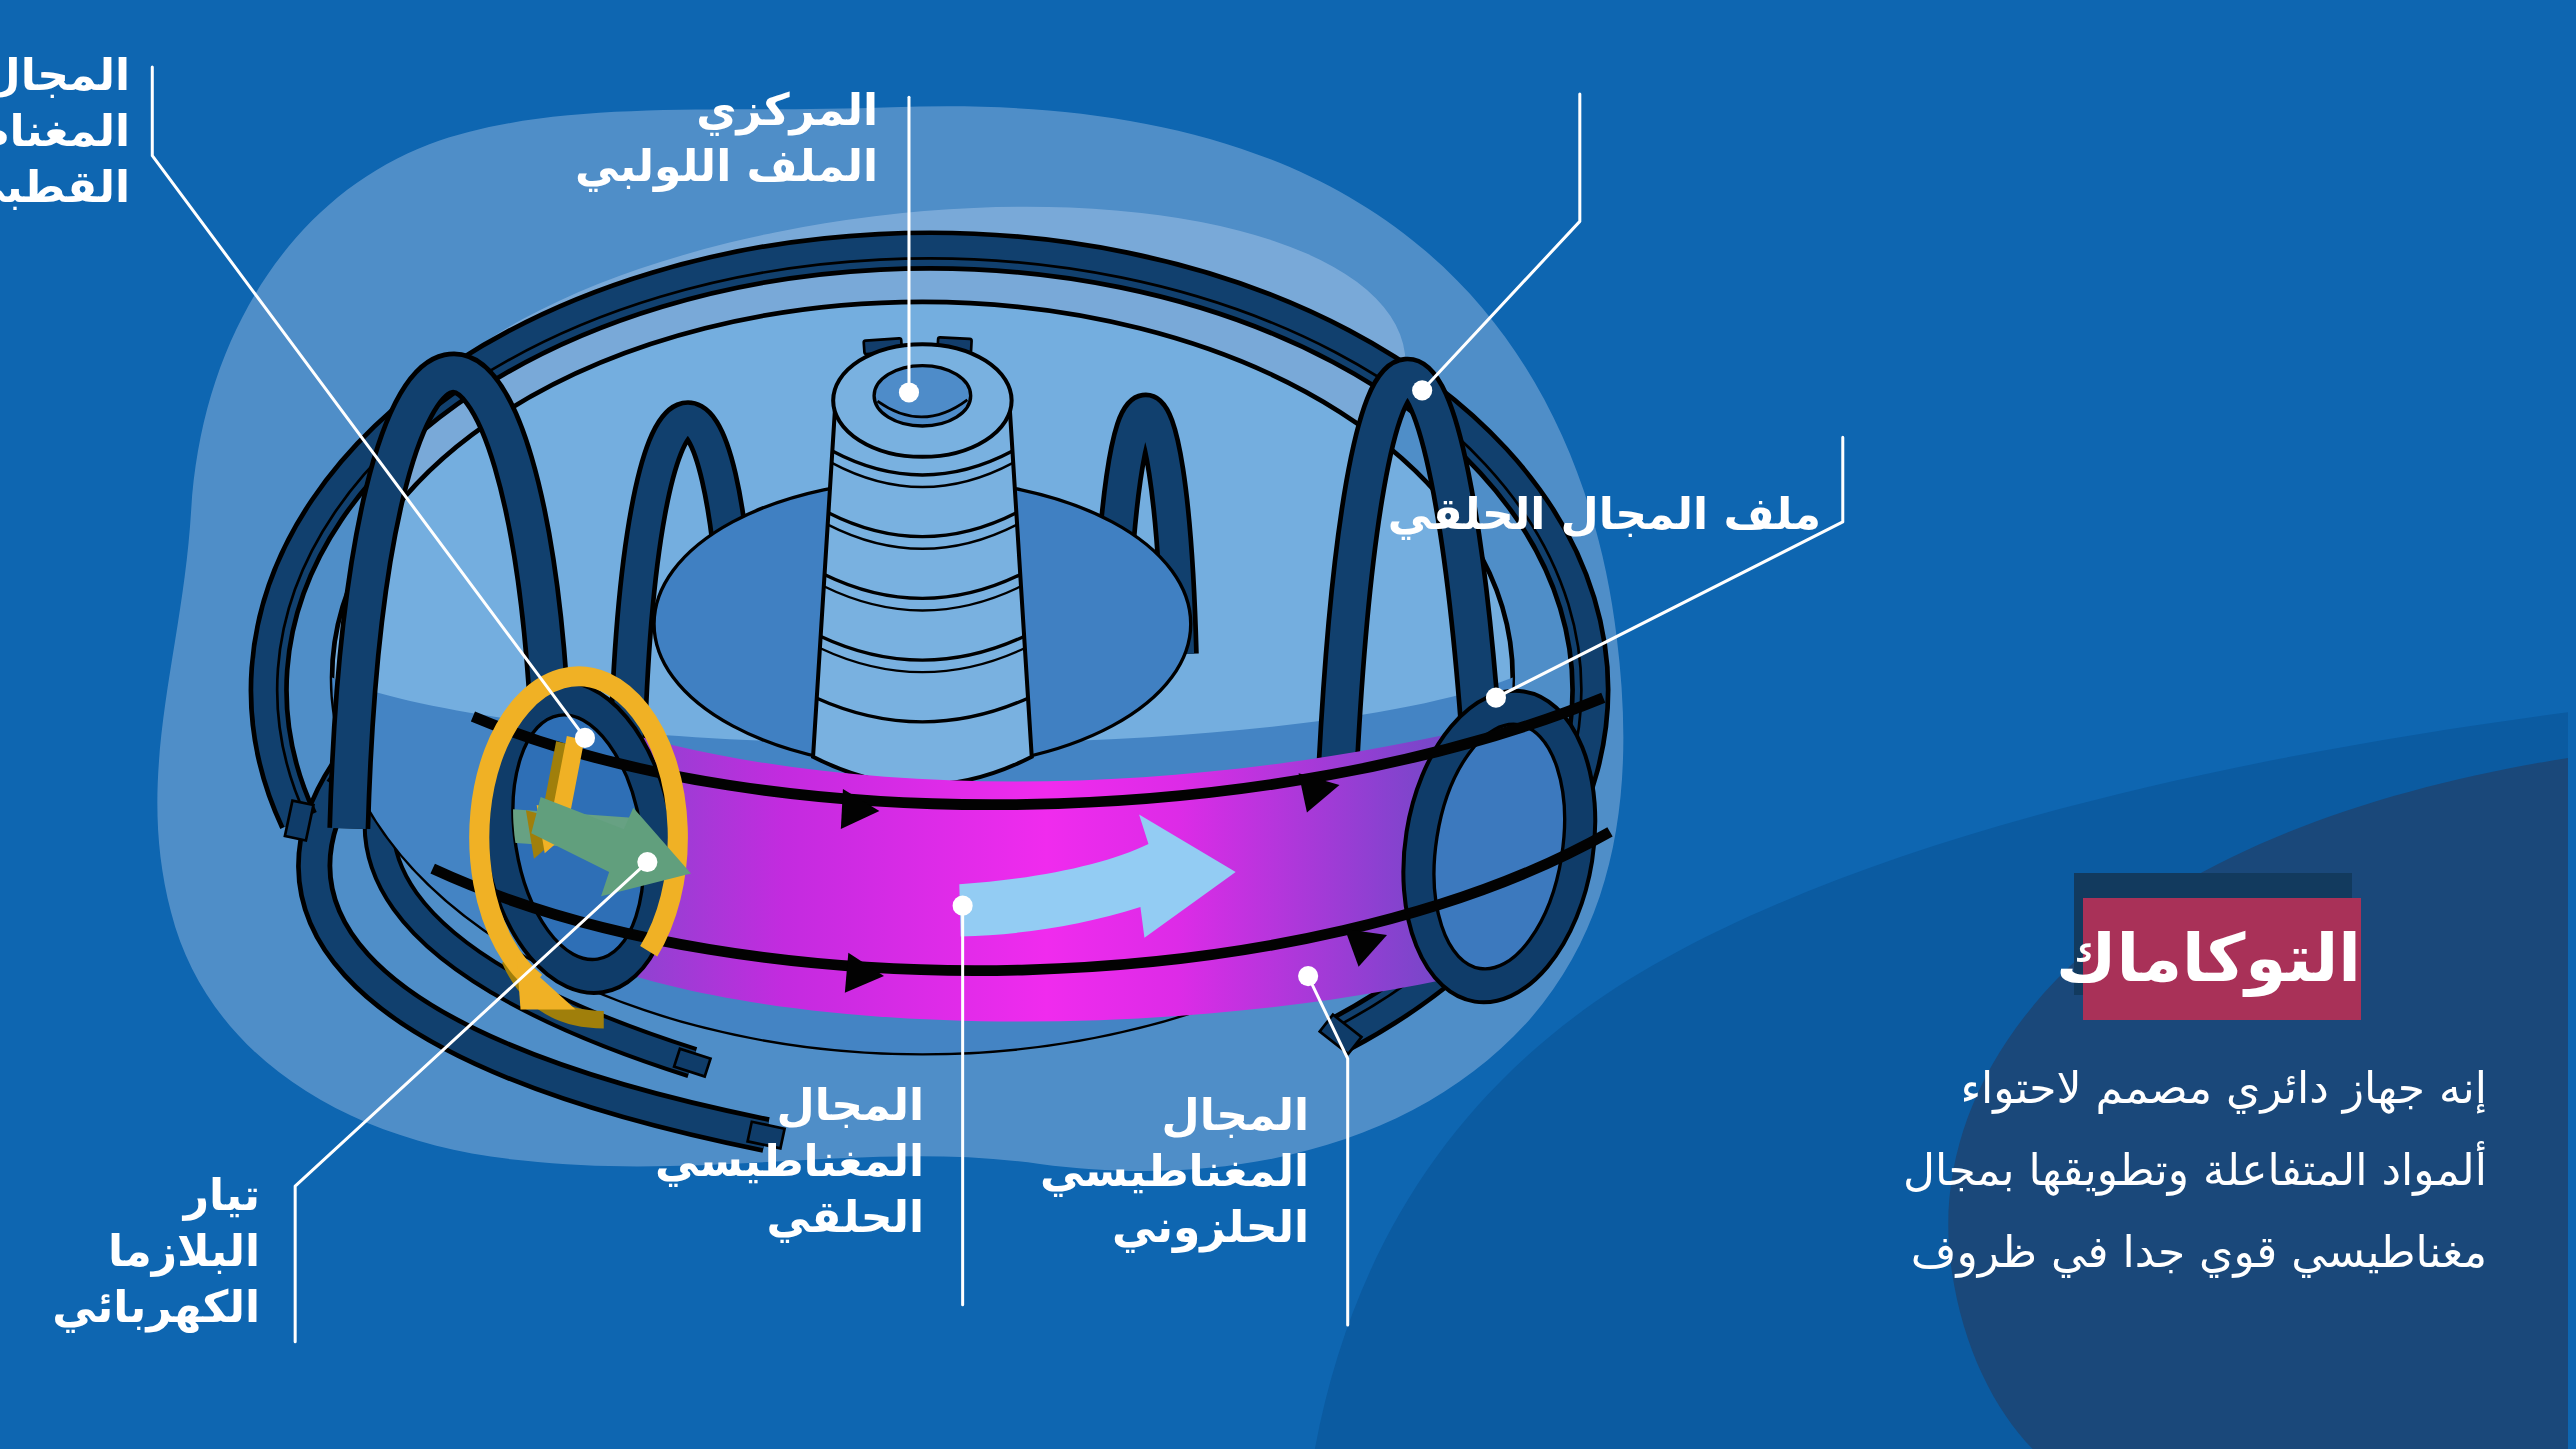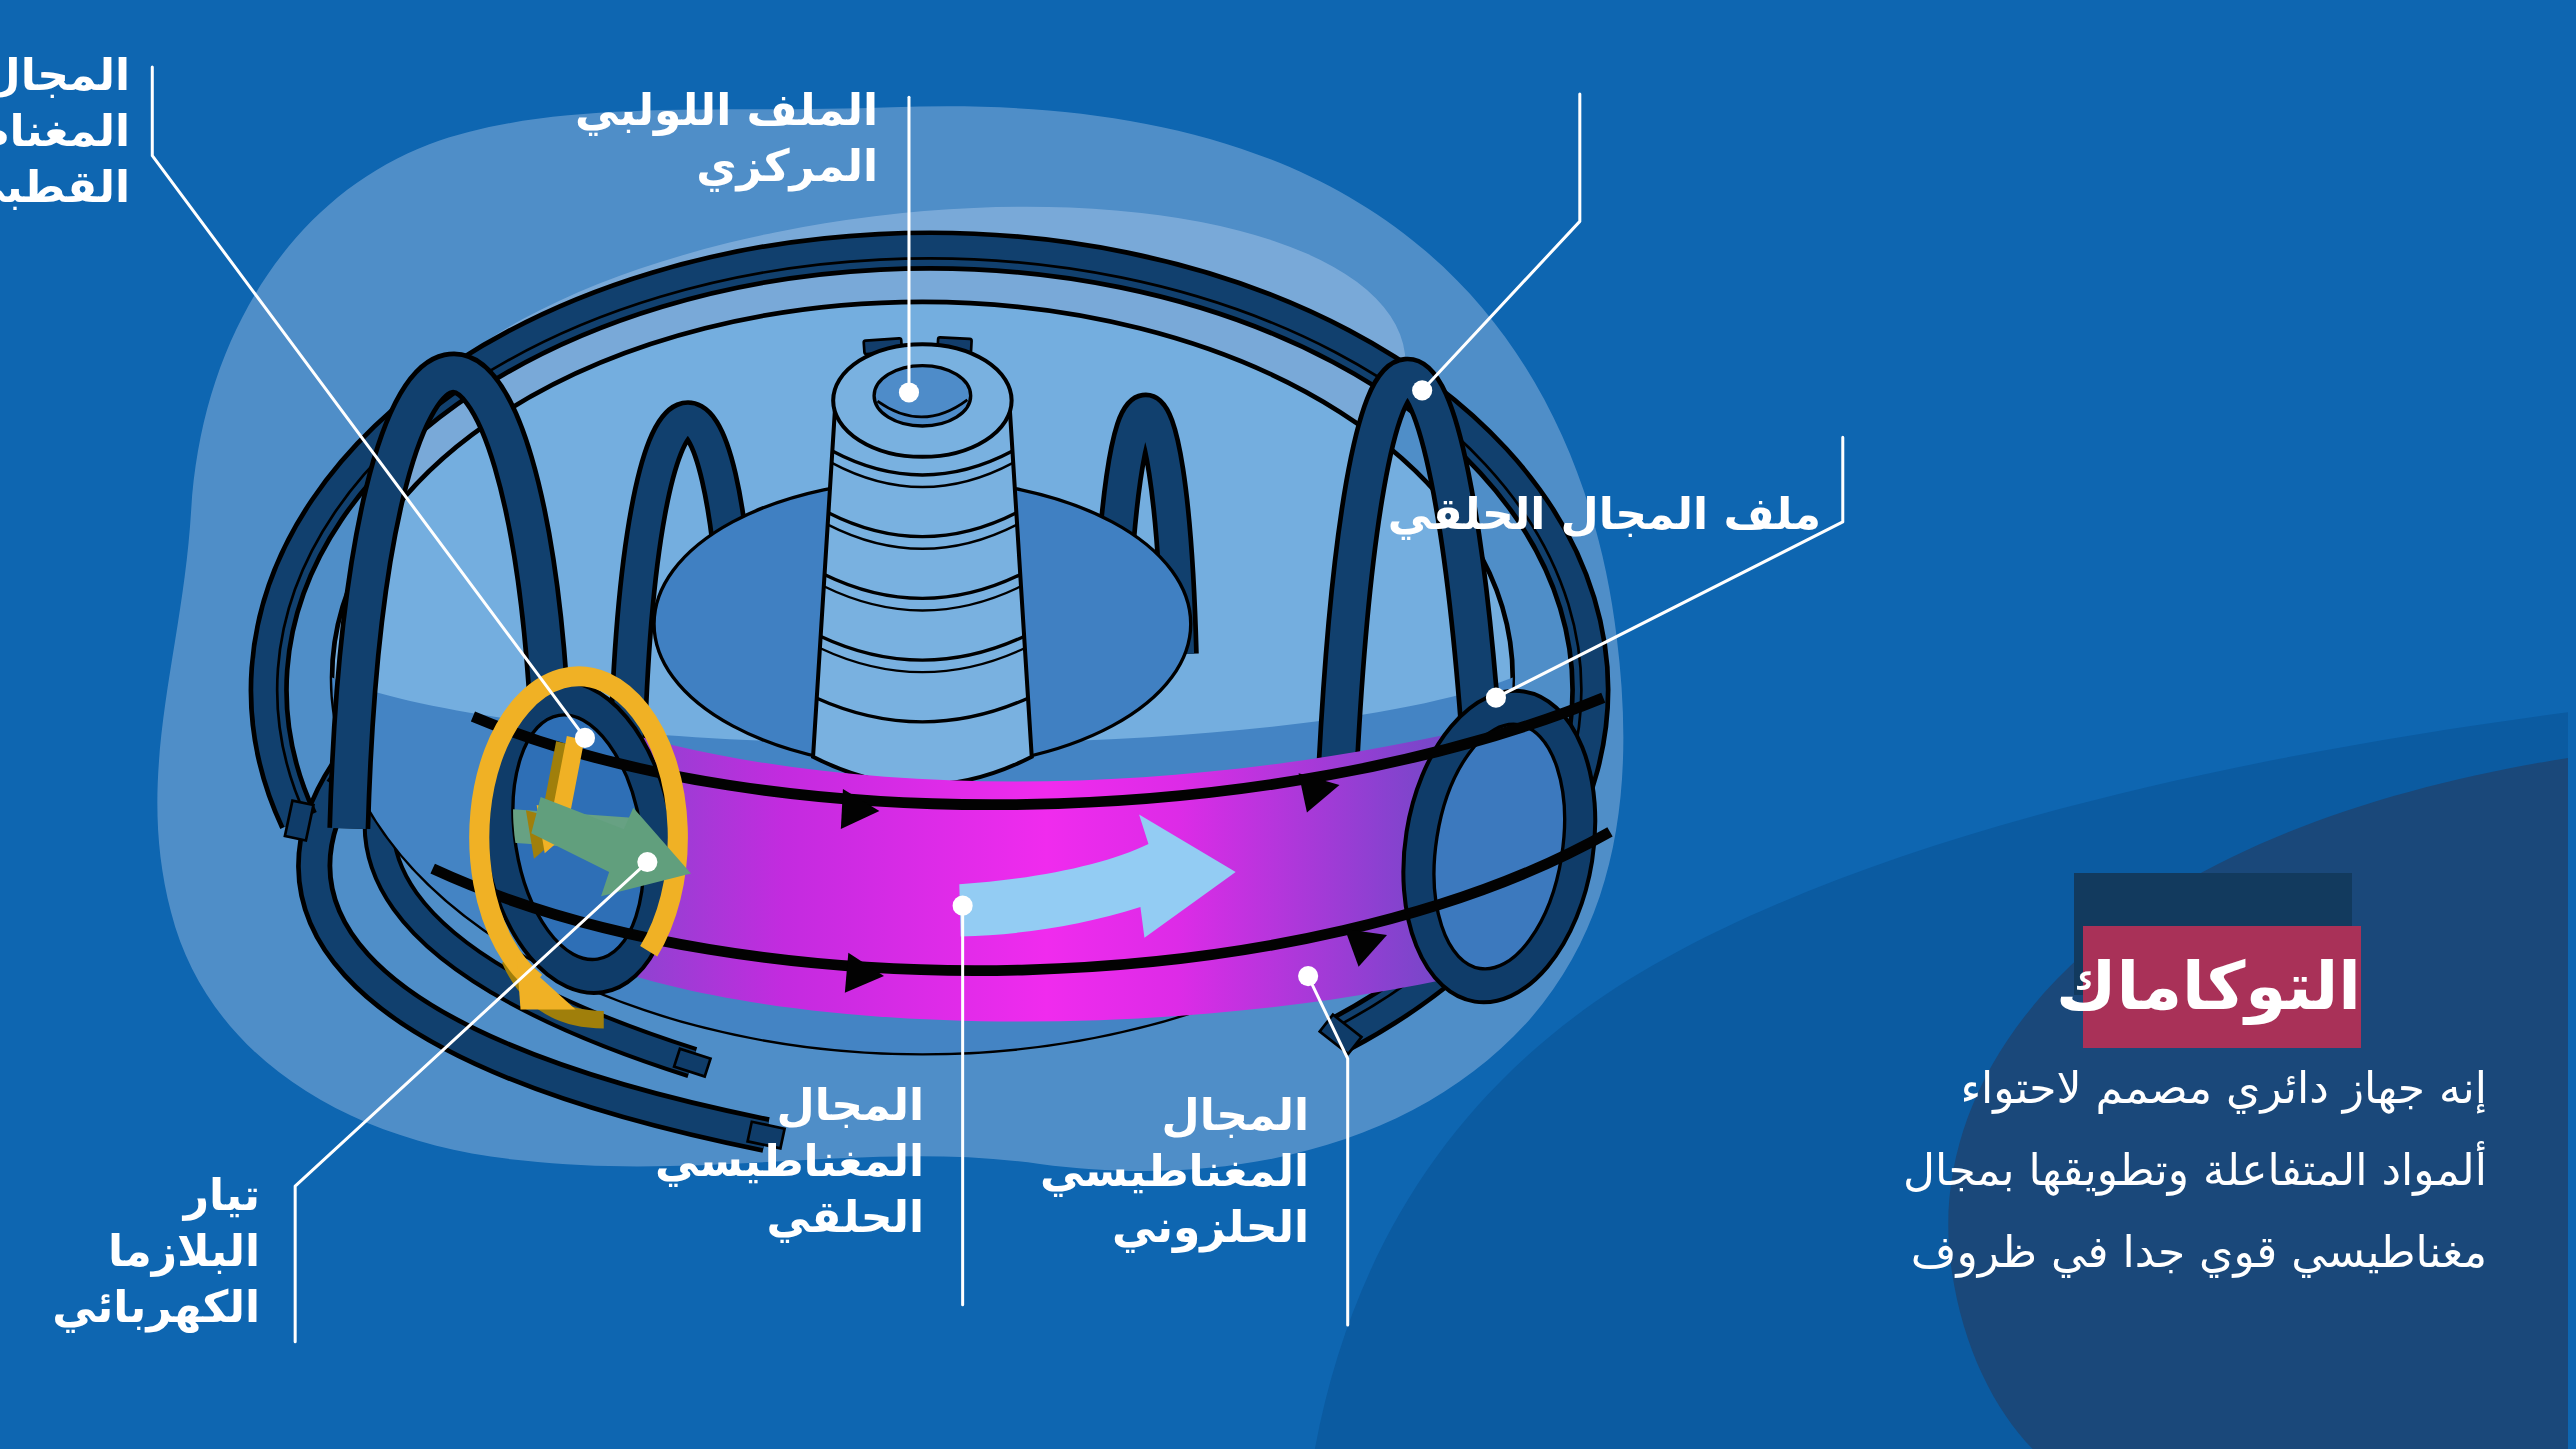--- a/index.html
+++ b/index.html
@@ -11,21 +11,21 @@
   .stage svg { position:absolute; left:0; top:0; width:2576px; height:1449px; }
   .label {
     position:absolute; color:#FFFFFF; direction:rtl; text-align:right;
     font:700 44px/56px "DejaVu Sans", sans-serif; white-space:nowrap;
   }
   .title-shadow {
     position:absolute; left:2074px; top:873px; width:278px; height:122px;
     background:#123A5E;
   }
   .title-box {
-    position:absolute; left:2083px; top:926px; width:278px; height:122px;
+    position:absolute; left:2083px; top:898px; width:278px; height:122px;
     background:#A93158; color:#FFFFFF; direction:rtl; text-align:center;
     font:700 66px/122px "DejaVu Sans", sans-serif;
   }
   .desc {
     position:absolute; right:81px; top:1047px; width:953px;
     color:#FFFFFF; direction:rtl; text-align:right;
     font:400 44px/82px "DejaVu Sans", sans-serif; white-space:nowrap;
   }
 </style>
 </head>
@@ -176,22 +176,22 @@
   </g>
 </svg>
 
 <div class="label" style="right:2438px; top:47px;">
   <div>المجال</div>
   <div>المغناطيسي</div>
   <div>القطبي</div>
 </div>
 
 <div class="label" style="right:1690px; top:82px;">
+  <div>المركزي</div>
   <div>الملف اللولبي</div>
-  <div>المركزي</div>
 </div>
 
 
 <div class="label" style="right:747px; top:439px;margin-top:47px;">
   <div>ملف المجال الحلقي</div>
 </div>
 
 <div class="label" style="right:2308px; top:1167px;">
   <div>تيار</div>
   <div>البلازما</div>

